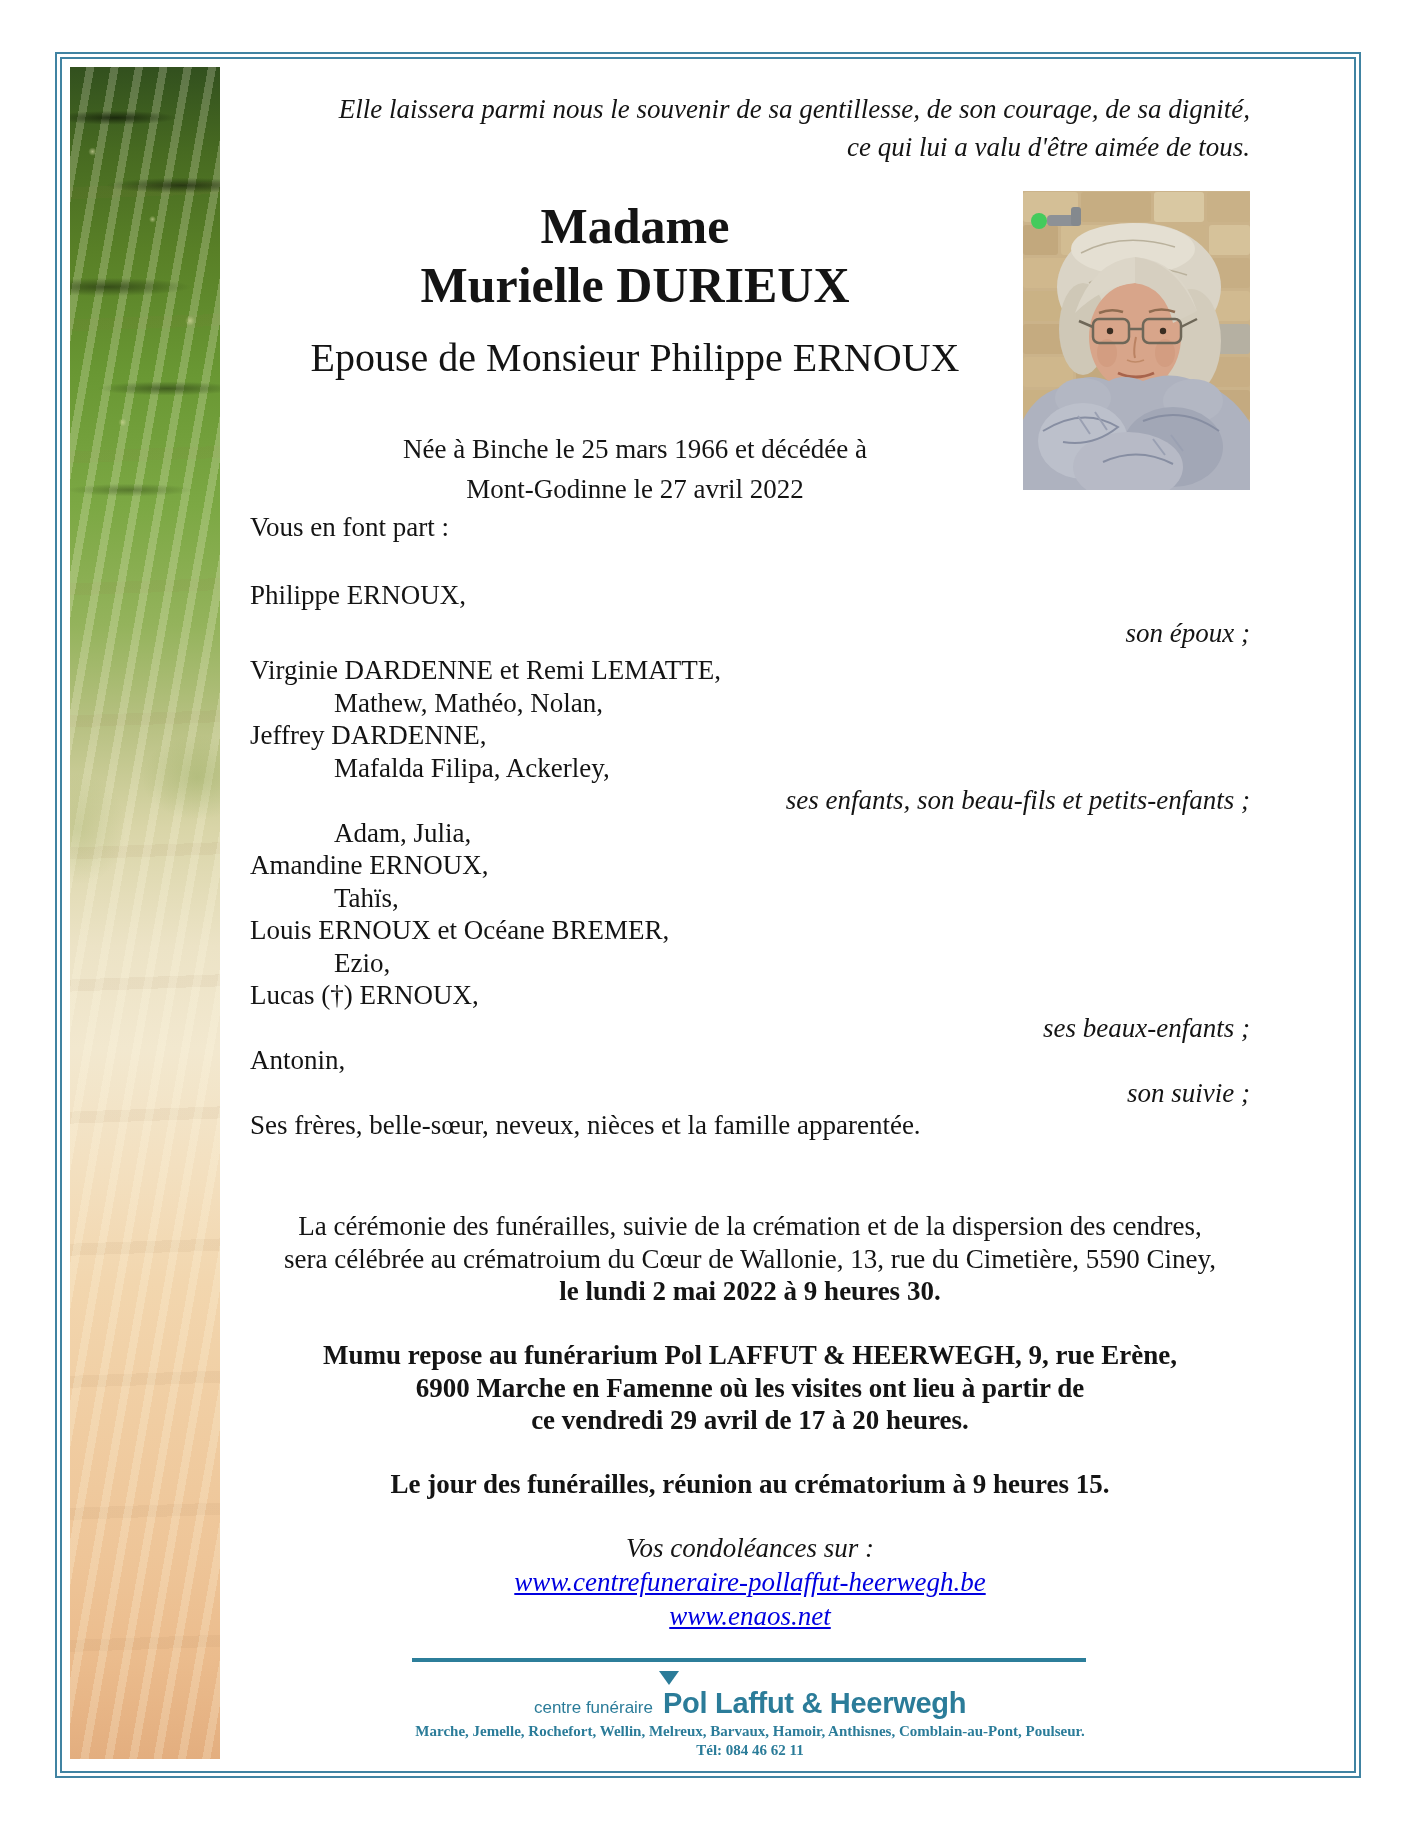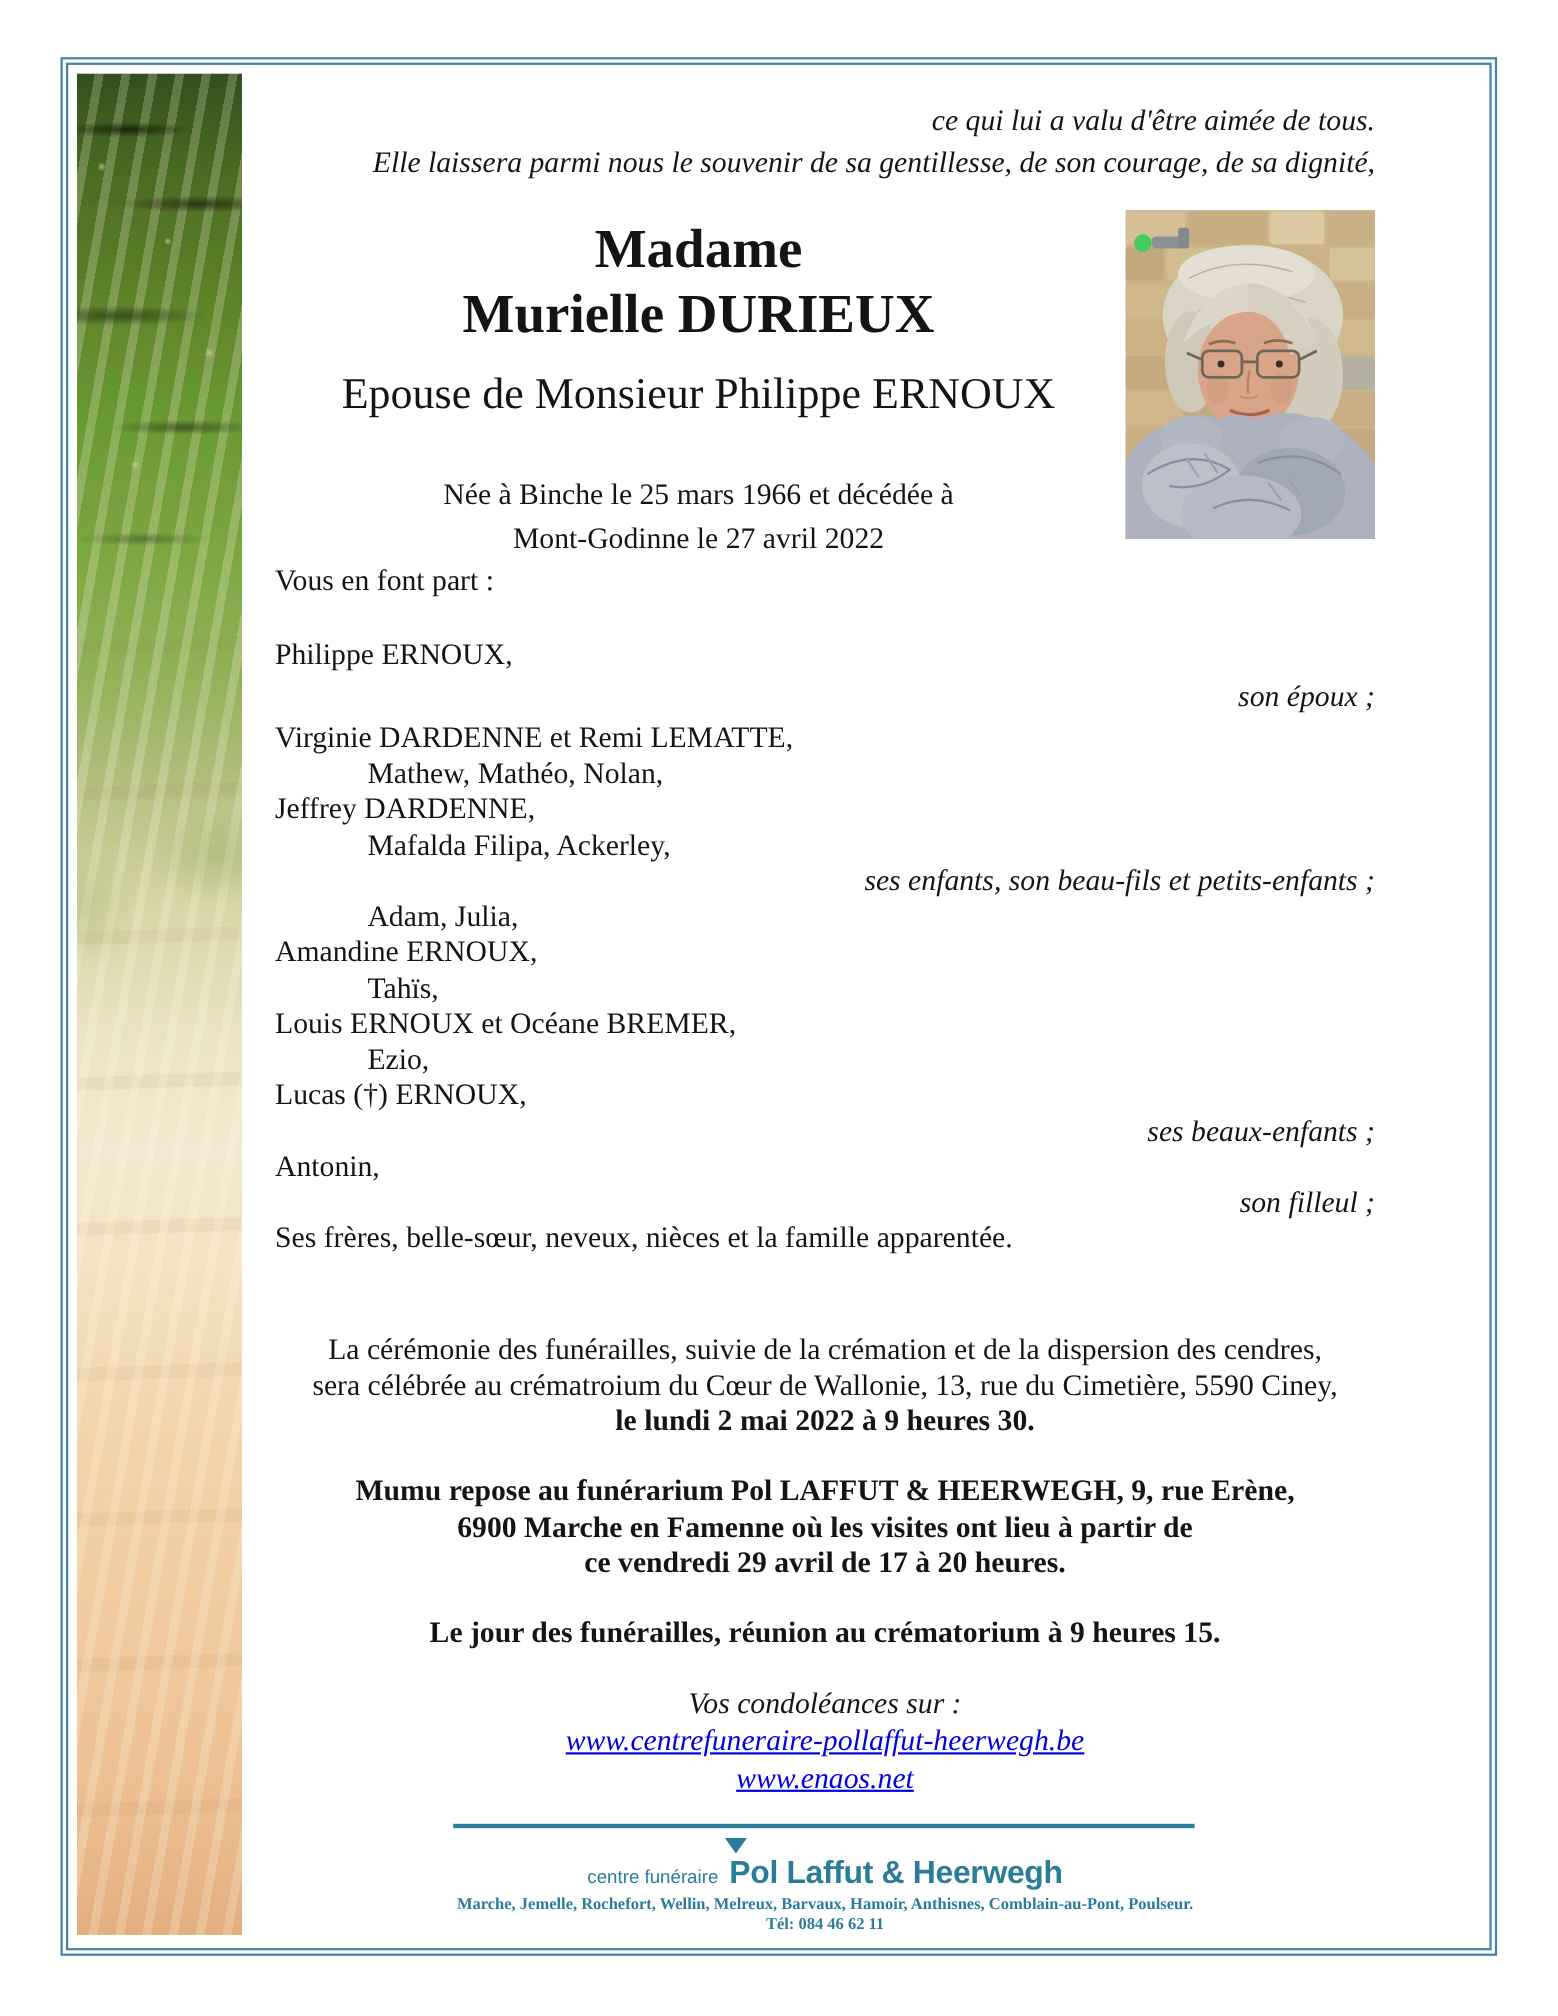--- a/index.html
+++ b/index.html
@@ -179,22 +179,22 @@
       <ellipse cx="105" cy="276" rx="55" ry="35" fill="#b7bac6"></ellipse>
       <path d="M20,240 Q60,215 95,236 Q70,256 40,251" stroke="#878ea2" stroke-width="2" fill="none"></path>
       <path d="M120,230 Q160,214 196,240" stroke="#878ea2" stroke-width="2" fill="none"></path>
       <path d="M80,271 Q115,255 150,273" stroke="#878ea2" stroke-width="2" fill="none"></path>
       <path d="M55,225 l12,18 M72,221 l12,18 M130,248 l12,16 M148,244 l12,16" stroke="#9aa0b2" stroke-width="2" fill="none"></path>
     </g>
   </svg>
 </div>
 
 <div class="abs epitaph">
+  <div class="nowrap">Elle laissera parmi nous le souvenir de sa gentillesse, de son courage, de sa dignité,</div>
   <div class="nowrap">ce qui lui a valu d'être aimée de tous.</div>
-  <div class="nowrap">Elle laissera parmi nous le souvenir de sa gentillesse, de son courage, de sa dignité,</div>
 </div>
 
 <div class="abs title-block">
   <div class="title-madame nowrap">Madame</div>
   <div class="title-name nowrap">Murielle DURIEUX</div>
   <div class="title-spouse nowrap">Epouse de Monsieur Philippe ERNOUX</div>
 </div>
 
 <div class="abs birth">
   <div class="nowrap">Née à Binche le 25 mars 1966 et décédée à</div>
@@ -212,21 +212,21 @@
   <div class="line-indent nowrap">Mafalda Filipa, Ackerley,</div>
   <div class="line-right nowrap">ses enfants, son beau-fils et petits-enfants ;</div>
   <div class="line-indent nowrap">Adam, Julia,</div>
   <div class="line-left nowrap">Amandine ERNOUX,</div>
   <div class="line-indent nowrap">Tahïs,</div>
   <div class="line-left nowrap">Louis ERNOUX et Océane BREMER,</div>
   <div class="line-indent nowrap">Ezio,</div>
   <div class="line-left nowrap">Lucas (†) ERNOUX,</div>
   <div class="line-right nowrap">ses beaux-enfants ;</div>
   <div class="line-left nowrap">Antonin,</div>
-  <div class="line-right nowrap">son filleul ;</div>
+  <div class="line-right nowrap">son suivie ;</div>
   <div class="line-left nowrap">Ses frères, belle-sœur, neveux, nièces et la famille apparentée.</div>
 </div>
 
 <div class="abs center-block ceremony">
   <div class="nowrap">La cérémonie des funérailles, suivie de la crémation et de la dispersion des cendres,</div>
   <div class="nowrap">sera célébrée au crématroium du Cœur de Wallonie, 13, rue du Cimetière, 5590 Ciney,</div>
   <div class="nowrap bold">le lundi 2 mai 2022 à 9 heures 30.</div>
 </div>
 
 <div class="abs center-block repose">

